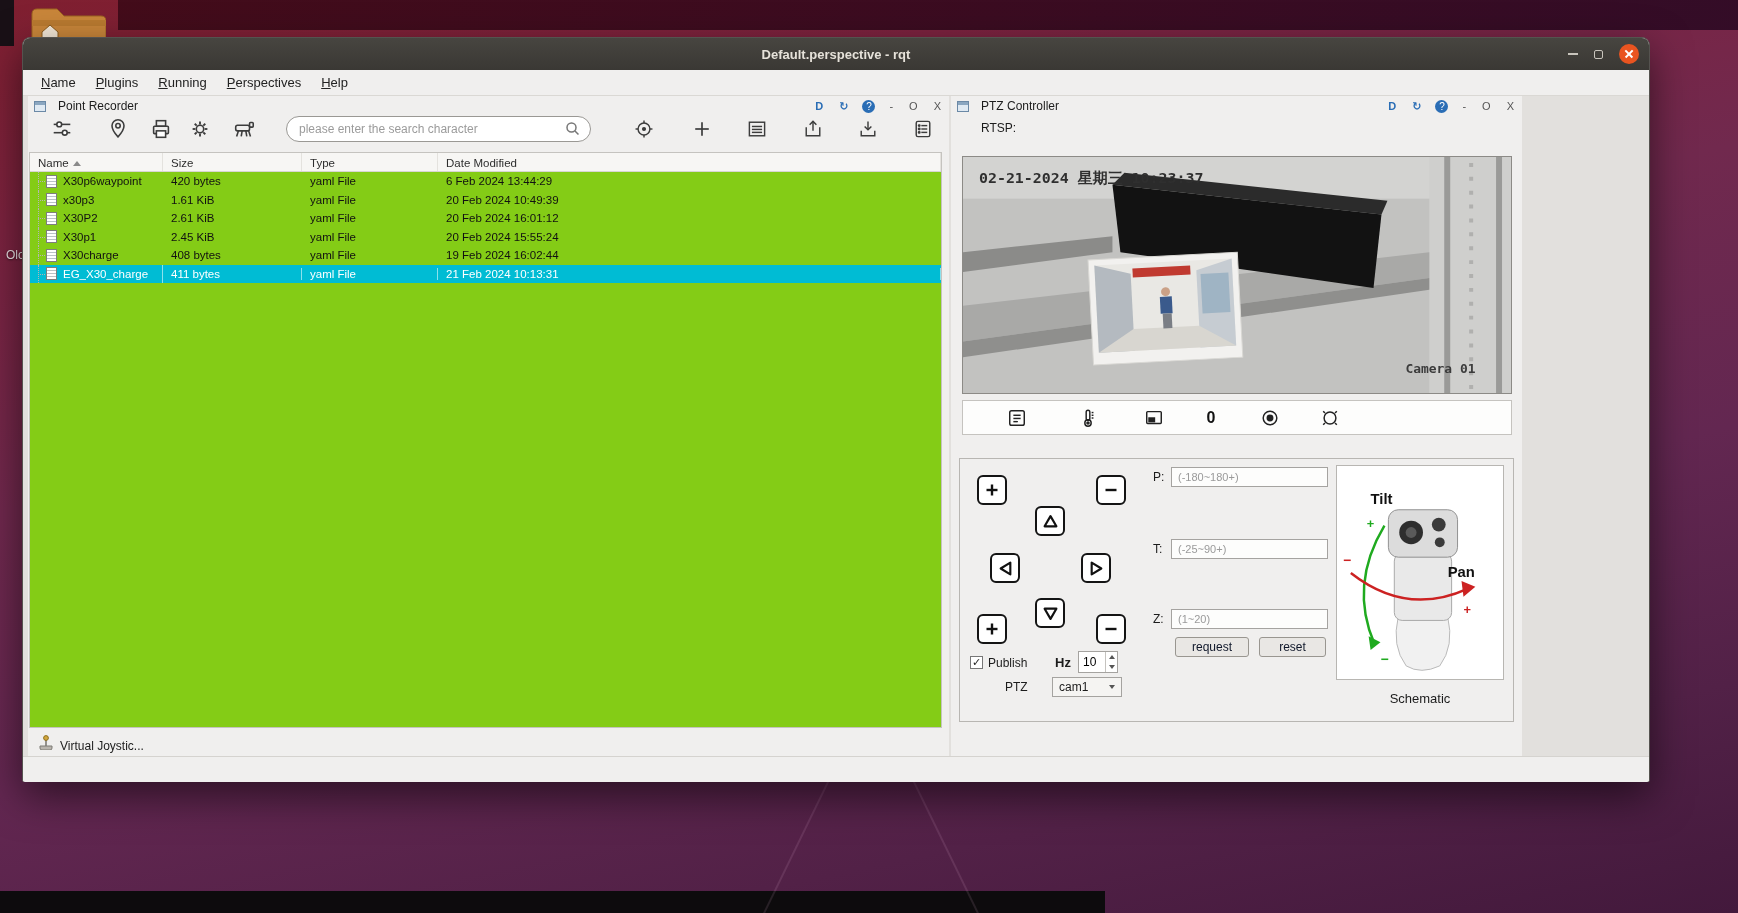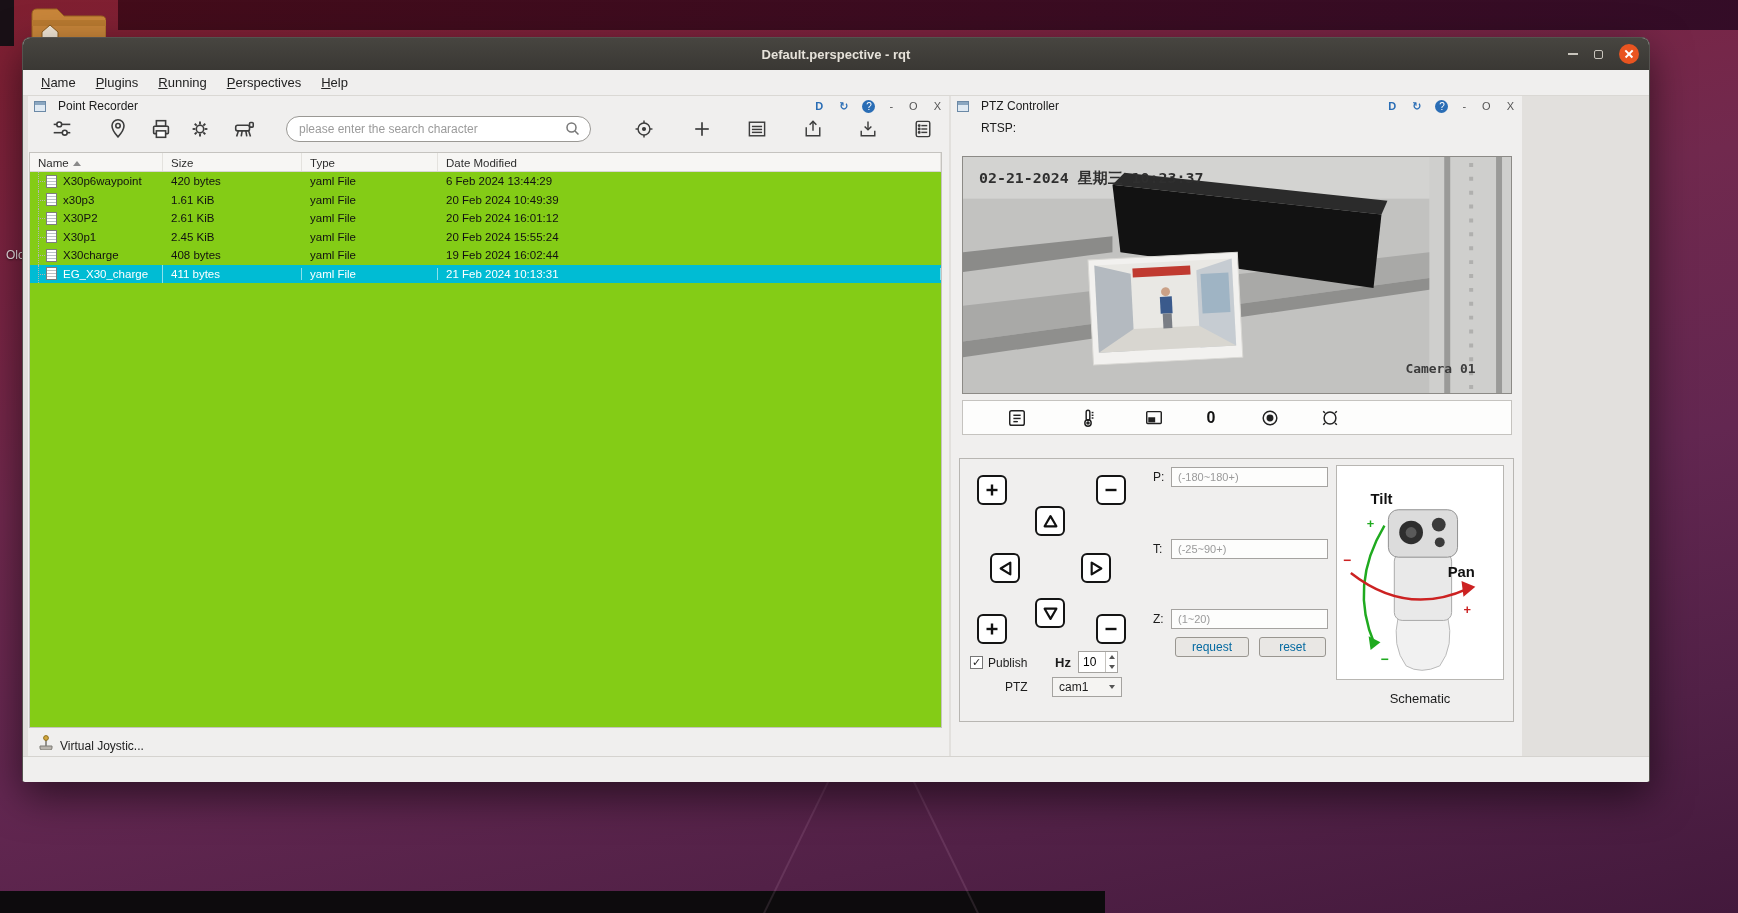--- a/index.html
+++ b/index.html
@@ -91,21 +91,21 @@
   .zero { font-size:16px; font-weight:bold; color:#111; }
 
   .ptz-panel { position:absolute; left:8px; top:362px; width:555px; height:264px; border:1px solid #b8b6b2; background:#f0efee; }
   .pad-btn { position:absolute; width:30px; height:30px; background:#fff; border:2px solid #141414; border-radius:6px;
     display:flex; align-items:center; justify-content:center; }
   .small-label { position:absolute; font-size:12px; color:#1c1c1c; }
   .range-input { position:absolute; width:157px; height:20px; border:1px solid #a5a3a0; background:#fdfdfc;
     font-size:11px; color:#666; padding:0 6px; outline:none; }
   .range-input::placeholder { color:#9a9a9a; }
   .btn { position:absolute; height:20px; background:#e9e7e4; border:1px solid #999690; border-radius:3px;
-    font-size:12px; color:#0369a1; display:flex; align-items:center; justify-content:center; }
+    font-size:12px; color:#0f172a; display:flex; align-items:center; justify-content:center; }
   .checkbox { position:absolute; width:13px; height:13px; background:#fff; border:1px solid #777; display:flex; align-items:center; justify-content:center; }
   .checkbox.checked::after { content:"✓"; font-size:11px; color:#222; line-height:1; }
   .spin { position:absolute; width:40px; height:22px; border:1px solid #a5a3a0; background:#fff; display:flex; }
   .spin input { width:26px; border:none; outline:none; font-size:12px; padding-left:4px; }
   .spin .arrows { width:12px; border-left:1px solid #c5c3bf; display:flex; flex-direction:column; }
   .spin .arrows span { flex:1; display:flex; align-items:center; justify-content:center; }
   .tri-up { width:0; height:0; border-left:3px solid transparent; border-right:3px solid transparent; border-bottom:4px solid #555; }
   .tri-down { width:0; height:0; border-left:3px solid transparent; border-right:3px solid transparent; border-top:4px solid #555; }
   .select { position:absolute; width:70px; height:20px; border:1px solid #a5a3a0; background:#f5f4f2; font-size:12px; color:#1c1c1c;
     display:flex; align-items:center; padding:0 6px; justify-content:space-between; }

